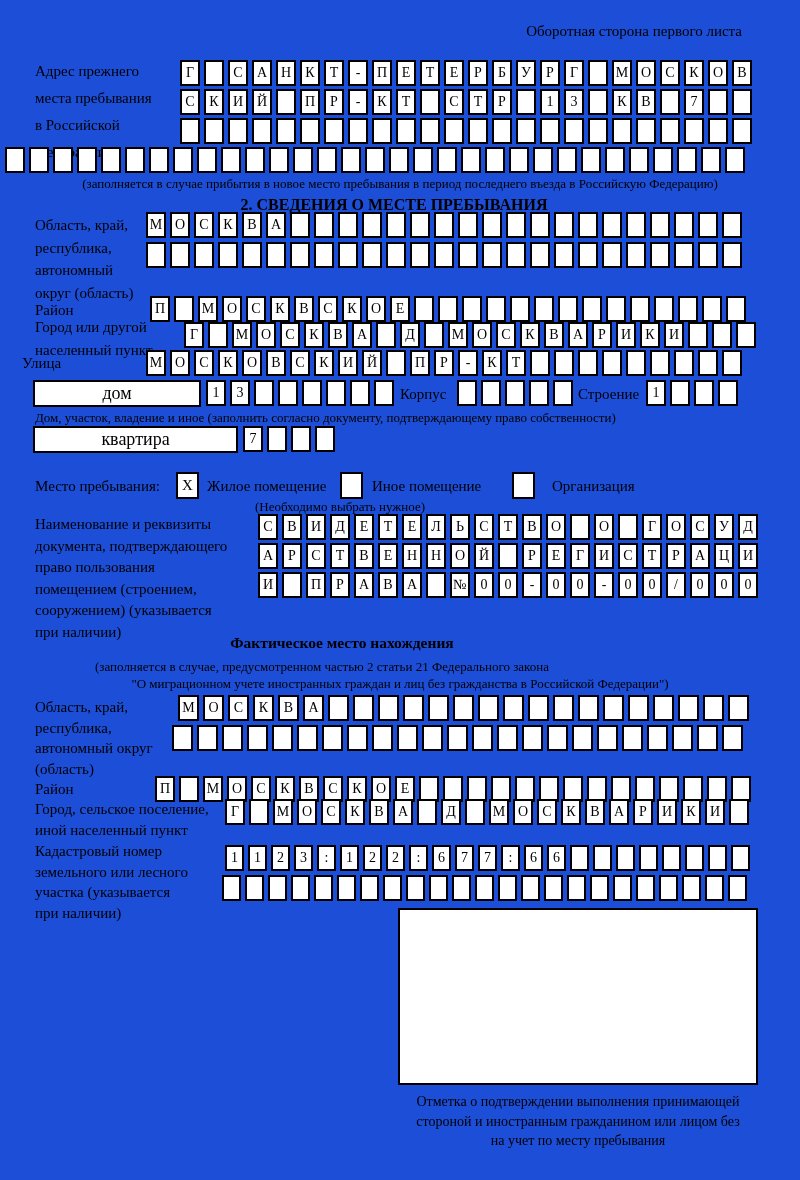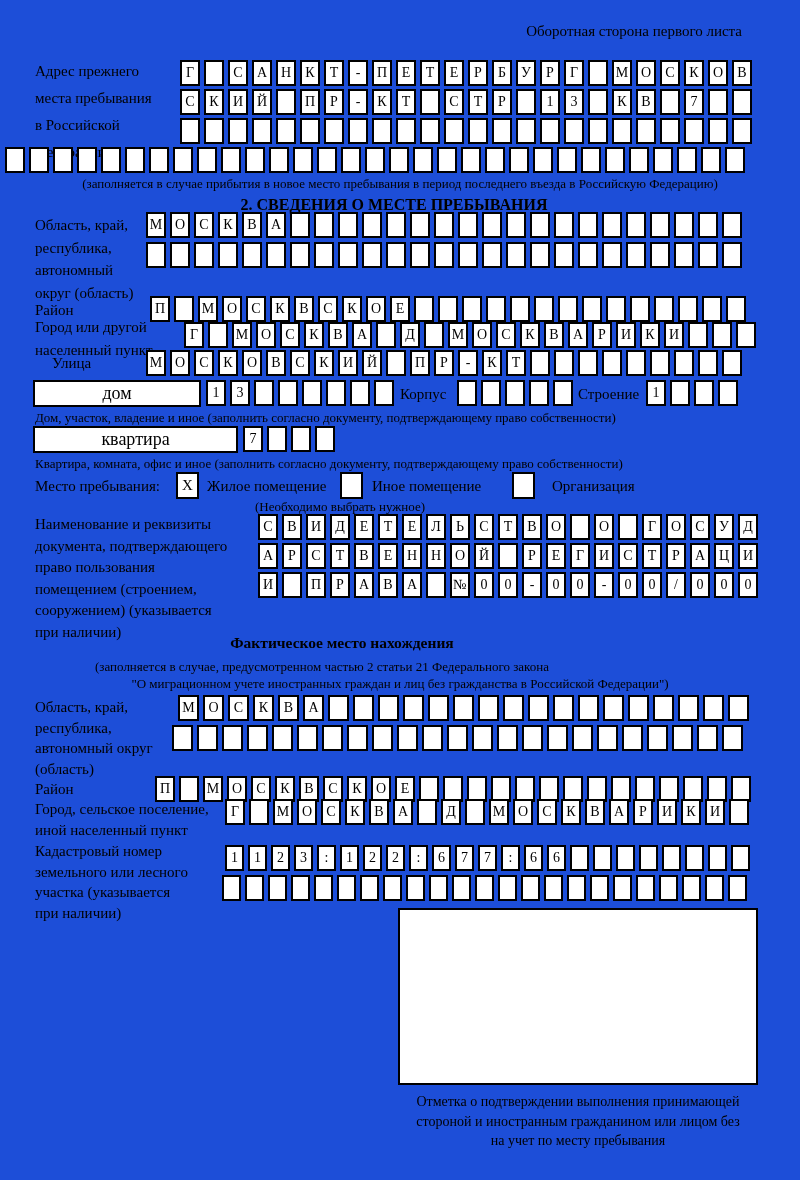--- a/index.html
+++ b/index.html
@@ -277,21 +277,21 @@
       <span class="cell">А</span>
       <span class="cell">Р</span>
       <span class="cell">И</span>
       <span class="cell">К</span>
       <span class="cell">И</span>
       <span class="cell"></span>
       <span class="cell"></span>
       <span class="cell"></span>
     </div>
 
-  <div class="abs lbl" style="left:52px;top:350px;">Улица</div>
+  <div class="abs lbl" style="left:22px;top:350px;">Улица</div>
   <div class="abs cells" style="left:146px;top:350px;">
       <span class="cell">М</span>
       <span class="cell">О</span>
       <span class="cell">С</span>
       <span class="cell">К</span>
       <span class="cell">О</span>
       <span class="cell">В</span>
       <span class="cell">С</span>
       <span class="cell">К</span>
       <span class="cell">И</span>
@@ -341,21 +341,20 @@
     </div>
   <div class="abs note" style="left:35px;top:410px;">Дом, участок, владение и иное (заполнить согласно документу, подтверждающему право собственности)</div>
 
   <div class="abs inline-box" style="left:33px;top:426px;width:205px;">квартира</div>
   <div class="abs cells" style="left:243px;top:426px;">
       <span class="cell">7</span>
       <span class="cell"></span>
       <span class="cell"></span>
       <span class="cell"></span>
     </div>
-  <div class="abs note" style="left:35px;top:456px;">Квартира, комната, офис и иное (заполнить согласно документу, подтверждающему право собственности)</div>
 
   <div class="abs lbl" style="left:35px;top:473px;">Место пребывания:</div>
   <div class="abs chk" style="left:176px;top:472px;">X</div>
   <div class="abs lbl" style="left:207px;top:473px;">Жилое помещение</div>
   <div class="abs chk" style="left:340px;top:472px;"></div>
   <div class="abs lbl" style="left:372px;top:473px;">Иное помещение</div>
   <div class="abs chk" style="left:512px;top:472px;"></div>
   <div class="abs lbl" style="left:552px;top:473px;">Организация</div>
   <div class="abs note center" style="left:180px;top:499px;width:320px;">(Необходимо выбрать нужное)</div>
 

